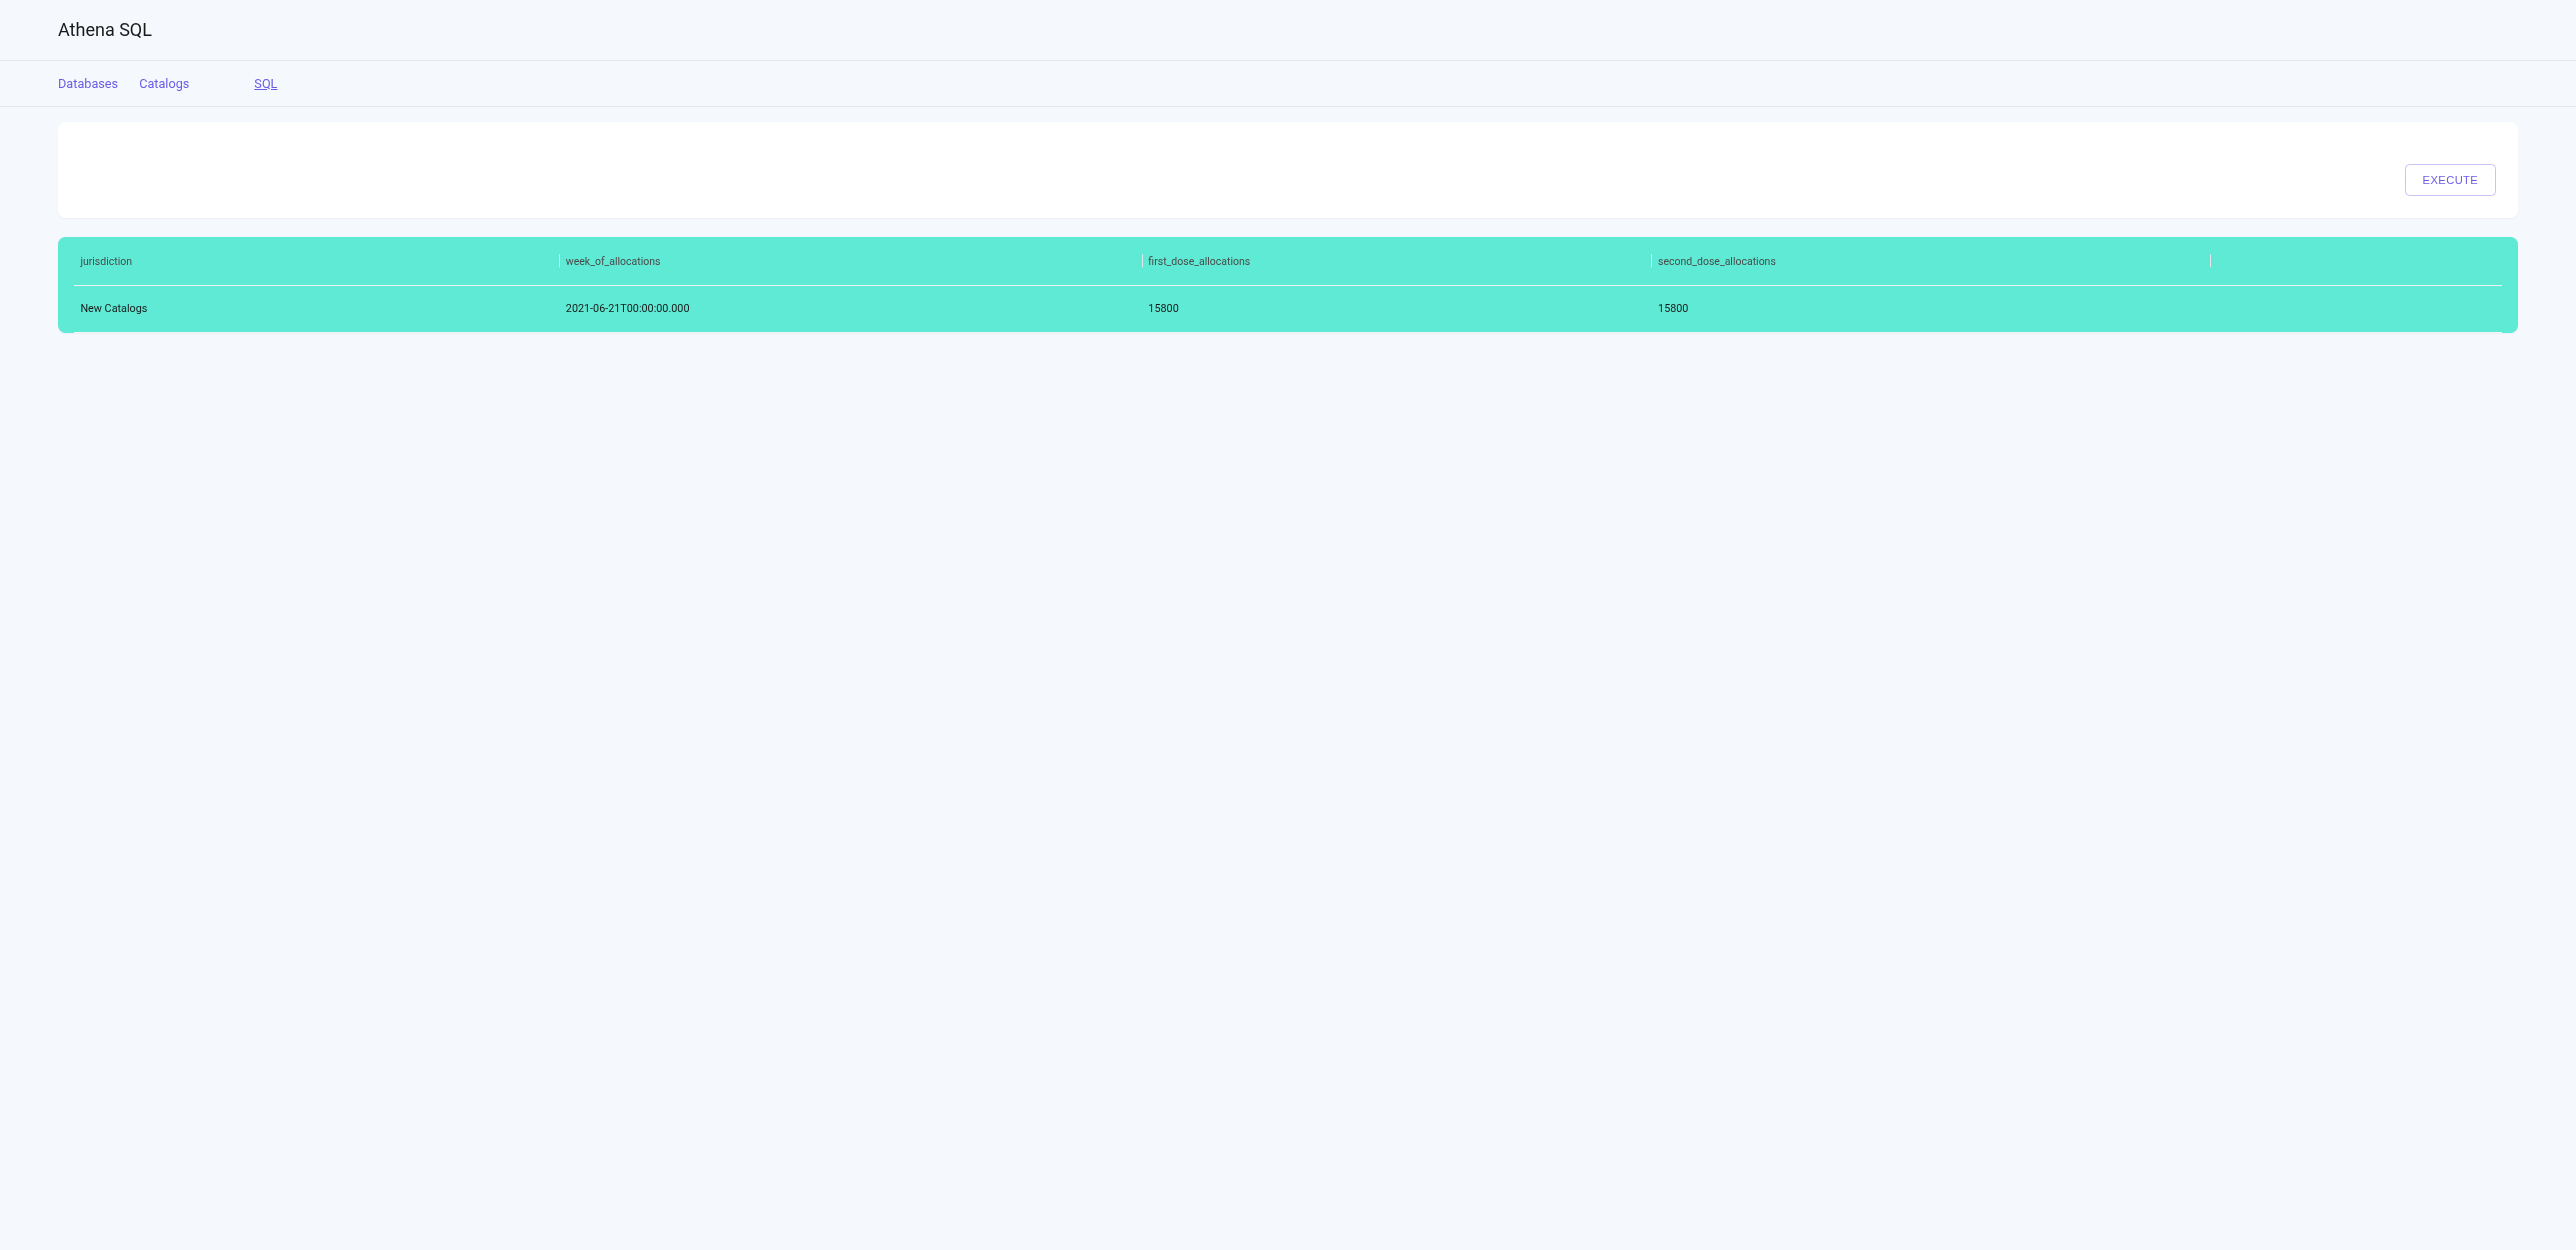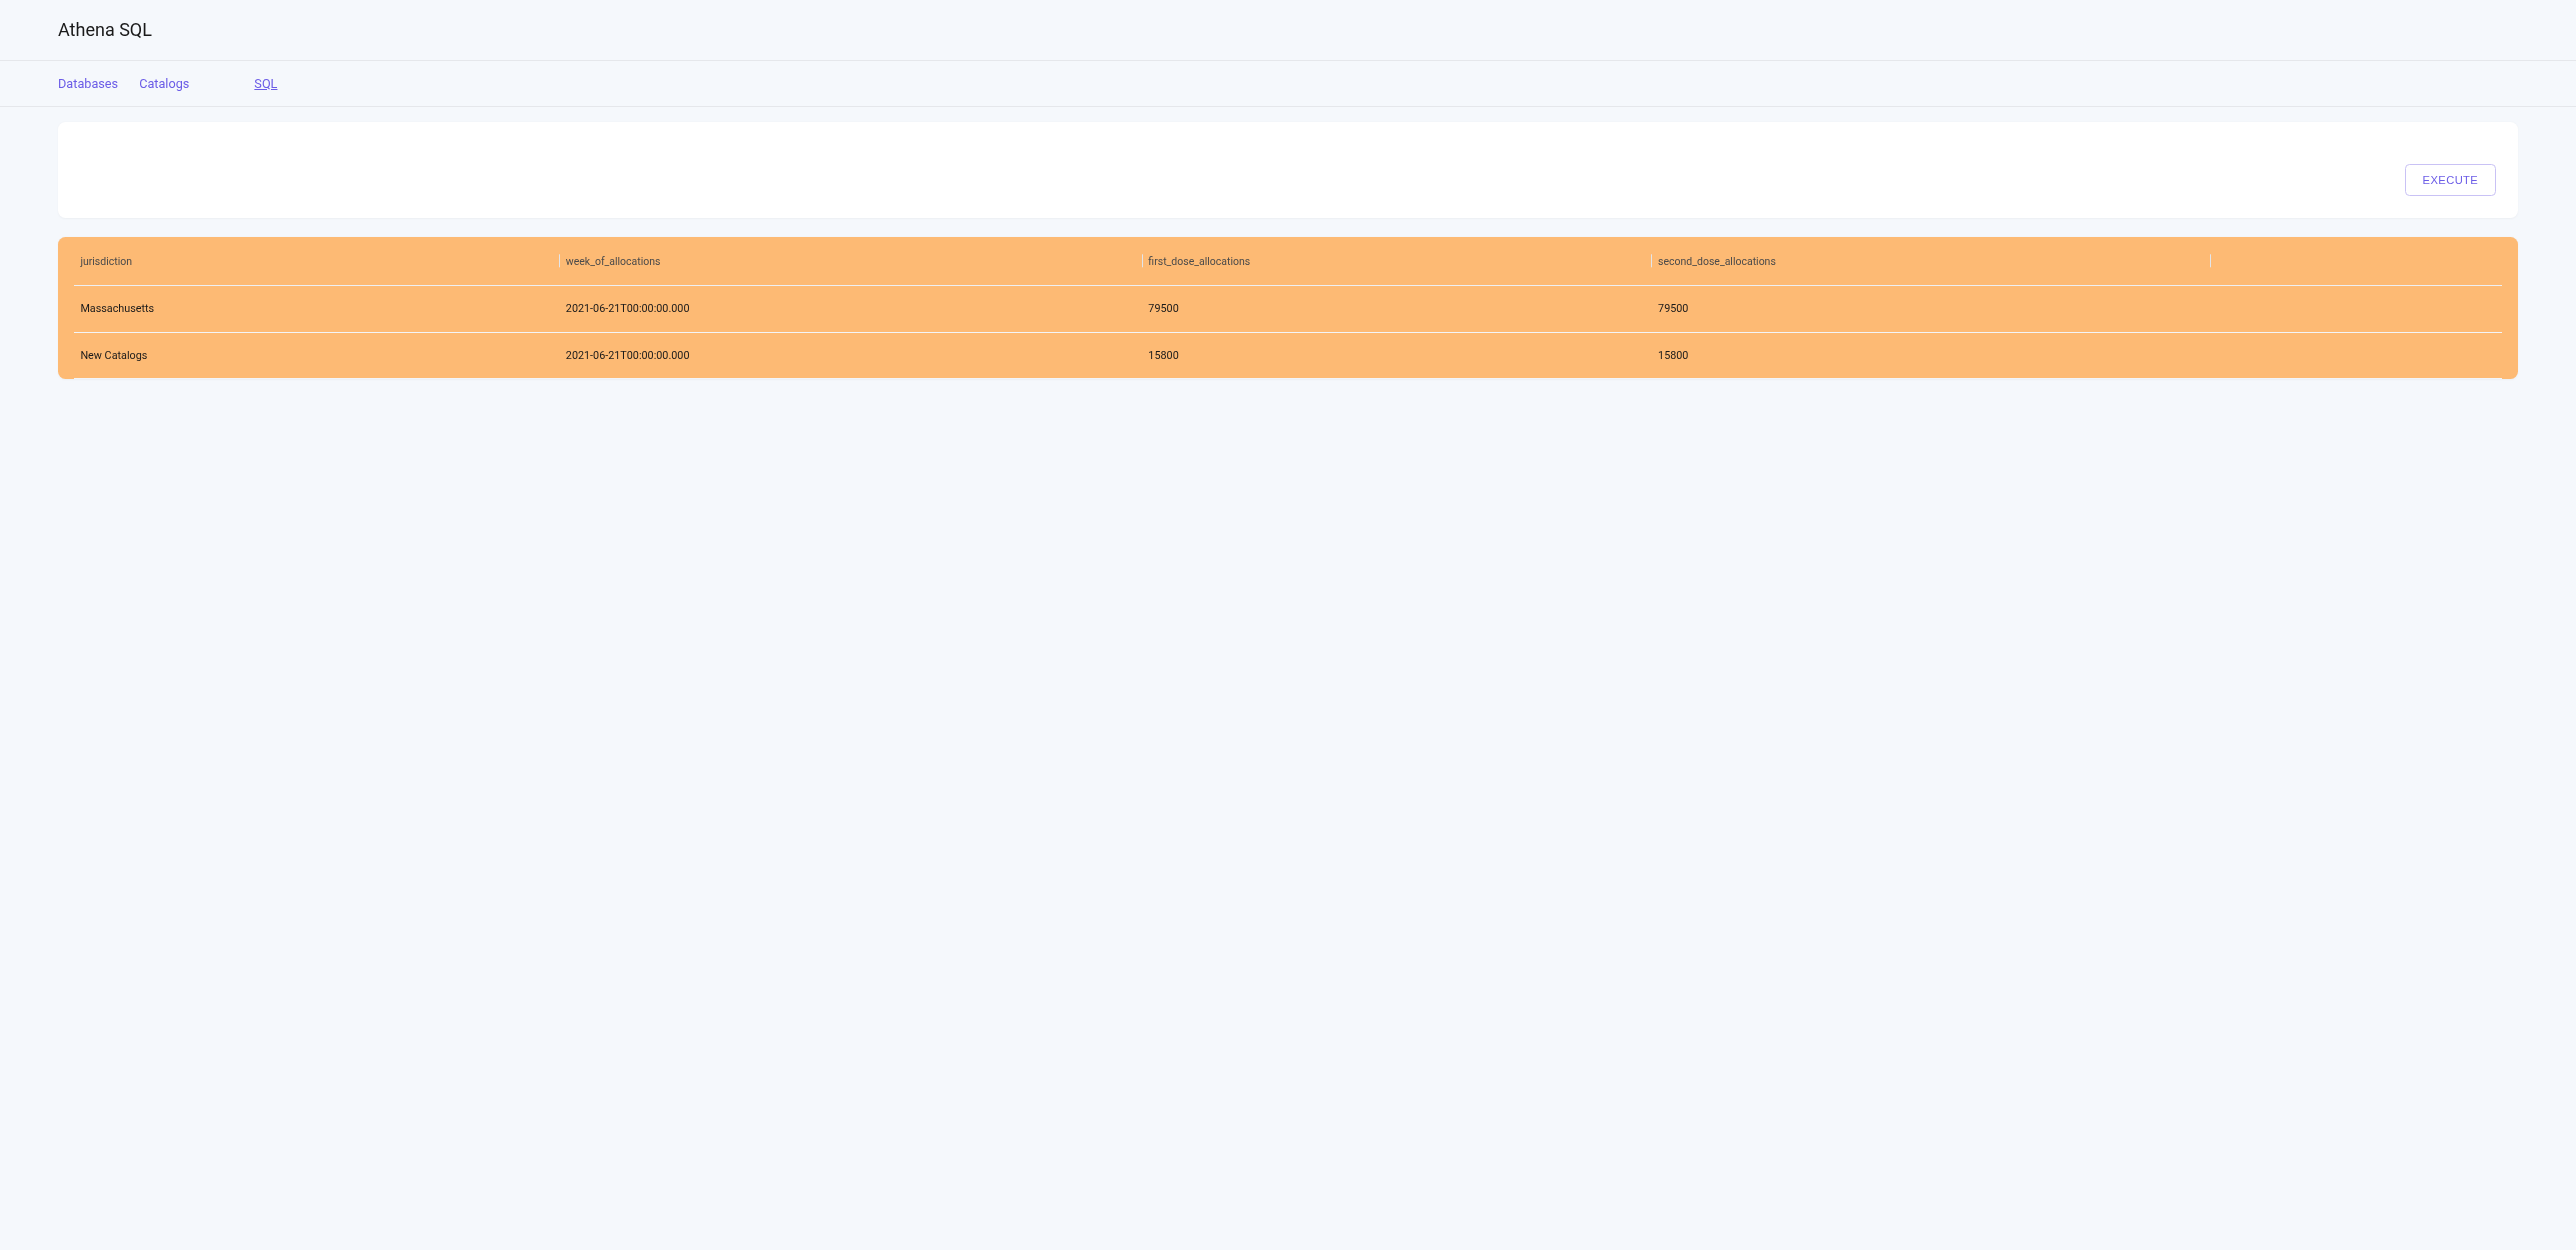--- a/index.html
+++ b/index.html
@@ -82,21 +82,21 @@
       font-size: 11.2px;
       font-weight: 400;
       letter-spacing: 0.4px;
       padding: 9px 16.4px;
       border-radius: 4.5px;
       cursor: pointer;
       text-align: right;
     }
     
     .results-card {
-      background: #fdba74;
+      background: #5eead4;
       border-radius: 7.5px;
       margin-top: 19.4px;
       padding: 0 16.4px;
       box-shadow: 0 0.7px 2.2px rgba(0,0,0,0.04);
     }
     
     .results-table {
       width: 100%;
       border-collapse: collapse;
     }
@@ -173,27 +173,20 @@
         <tr>
           <th class="col-jurisdiction">jurisdiction</th>
           <th class="col-week">week_of_allocations</th>
           <th class="col-first">first_dose_allocations</th>
           <th class="col-second">second_dose_allocations</th>
           <th class="col-extra"></th>
         </tr>
       </thead>
       <tbody>
         <tr>
-          <td>Massachusetts</td>
-          <td>2021-06-21T00:00:00.000</td>
-          <td>79500</td>
-          <td>79500</td>
-          <td></td>
-        </tr>
-        <tr>
           <td>New Catalogs</td>
           <td>2021-06-21T00:00:00.000</td>
           <td>15800</td>
           <td>15800</td>
           <td></td>
         </tr>
       </tbody>
     </table>
   </div>
 

